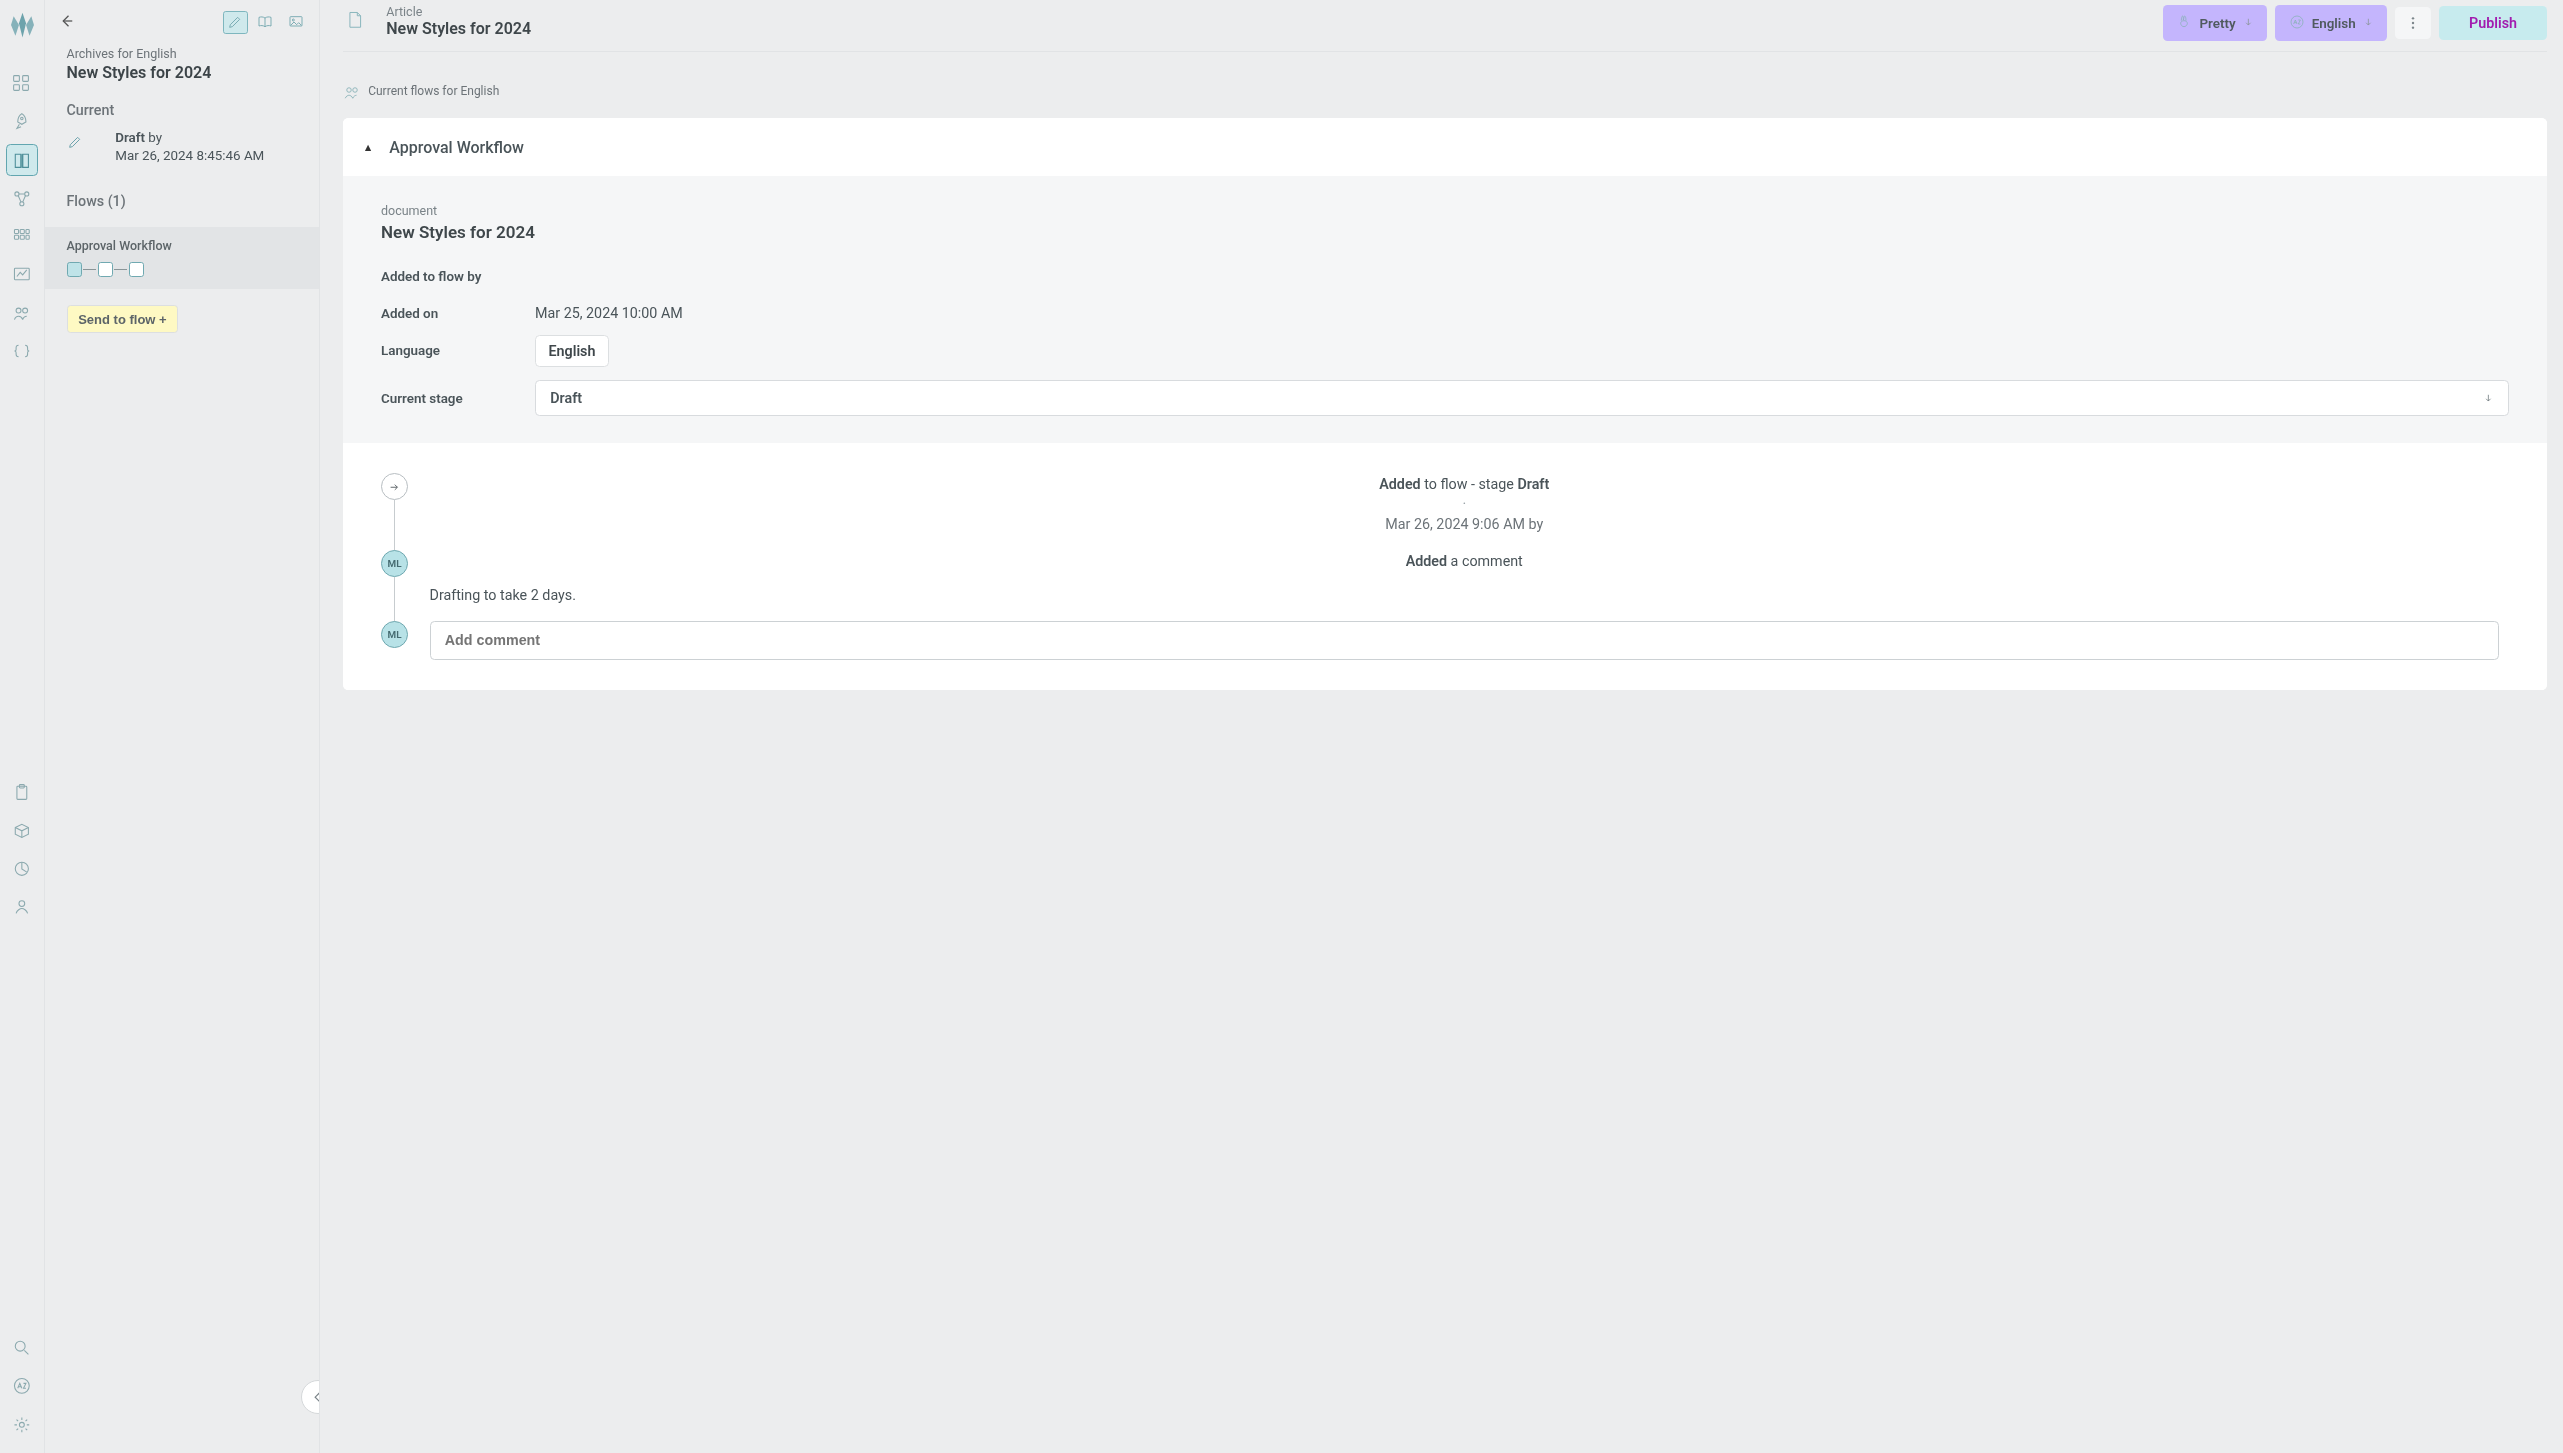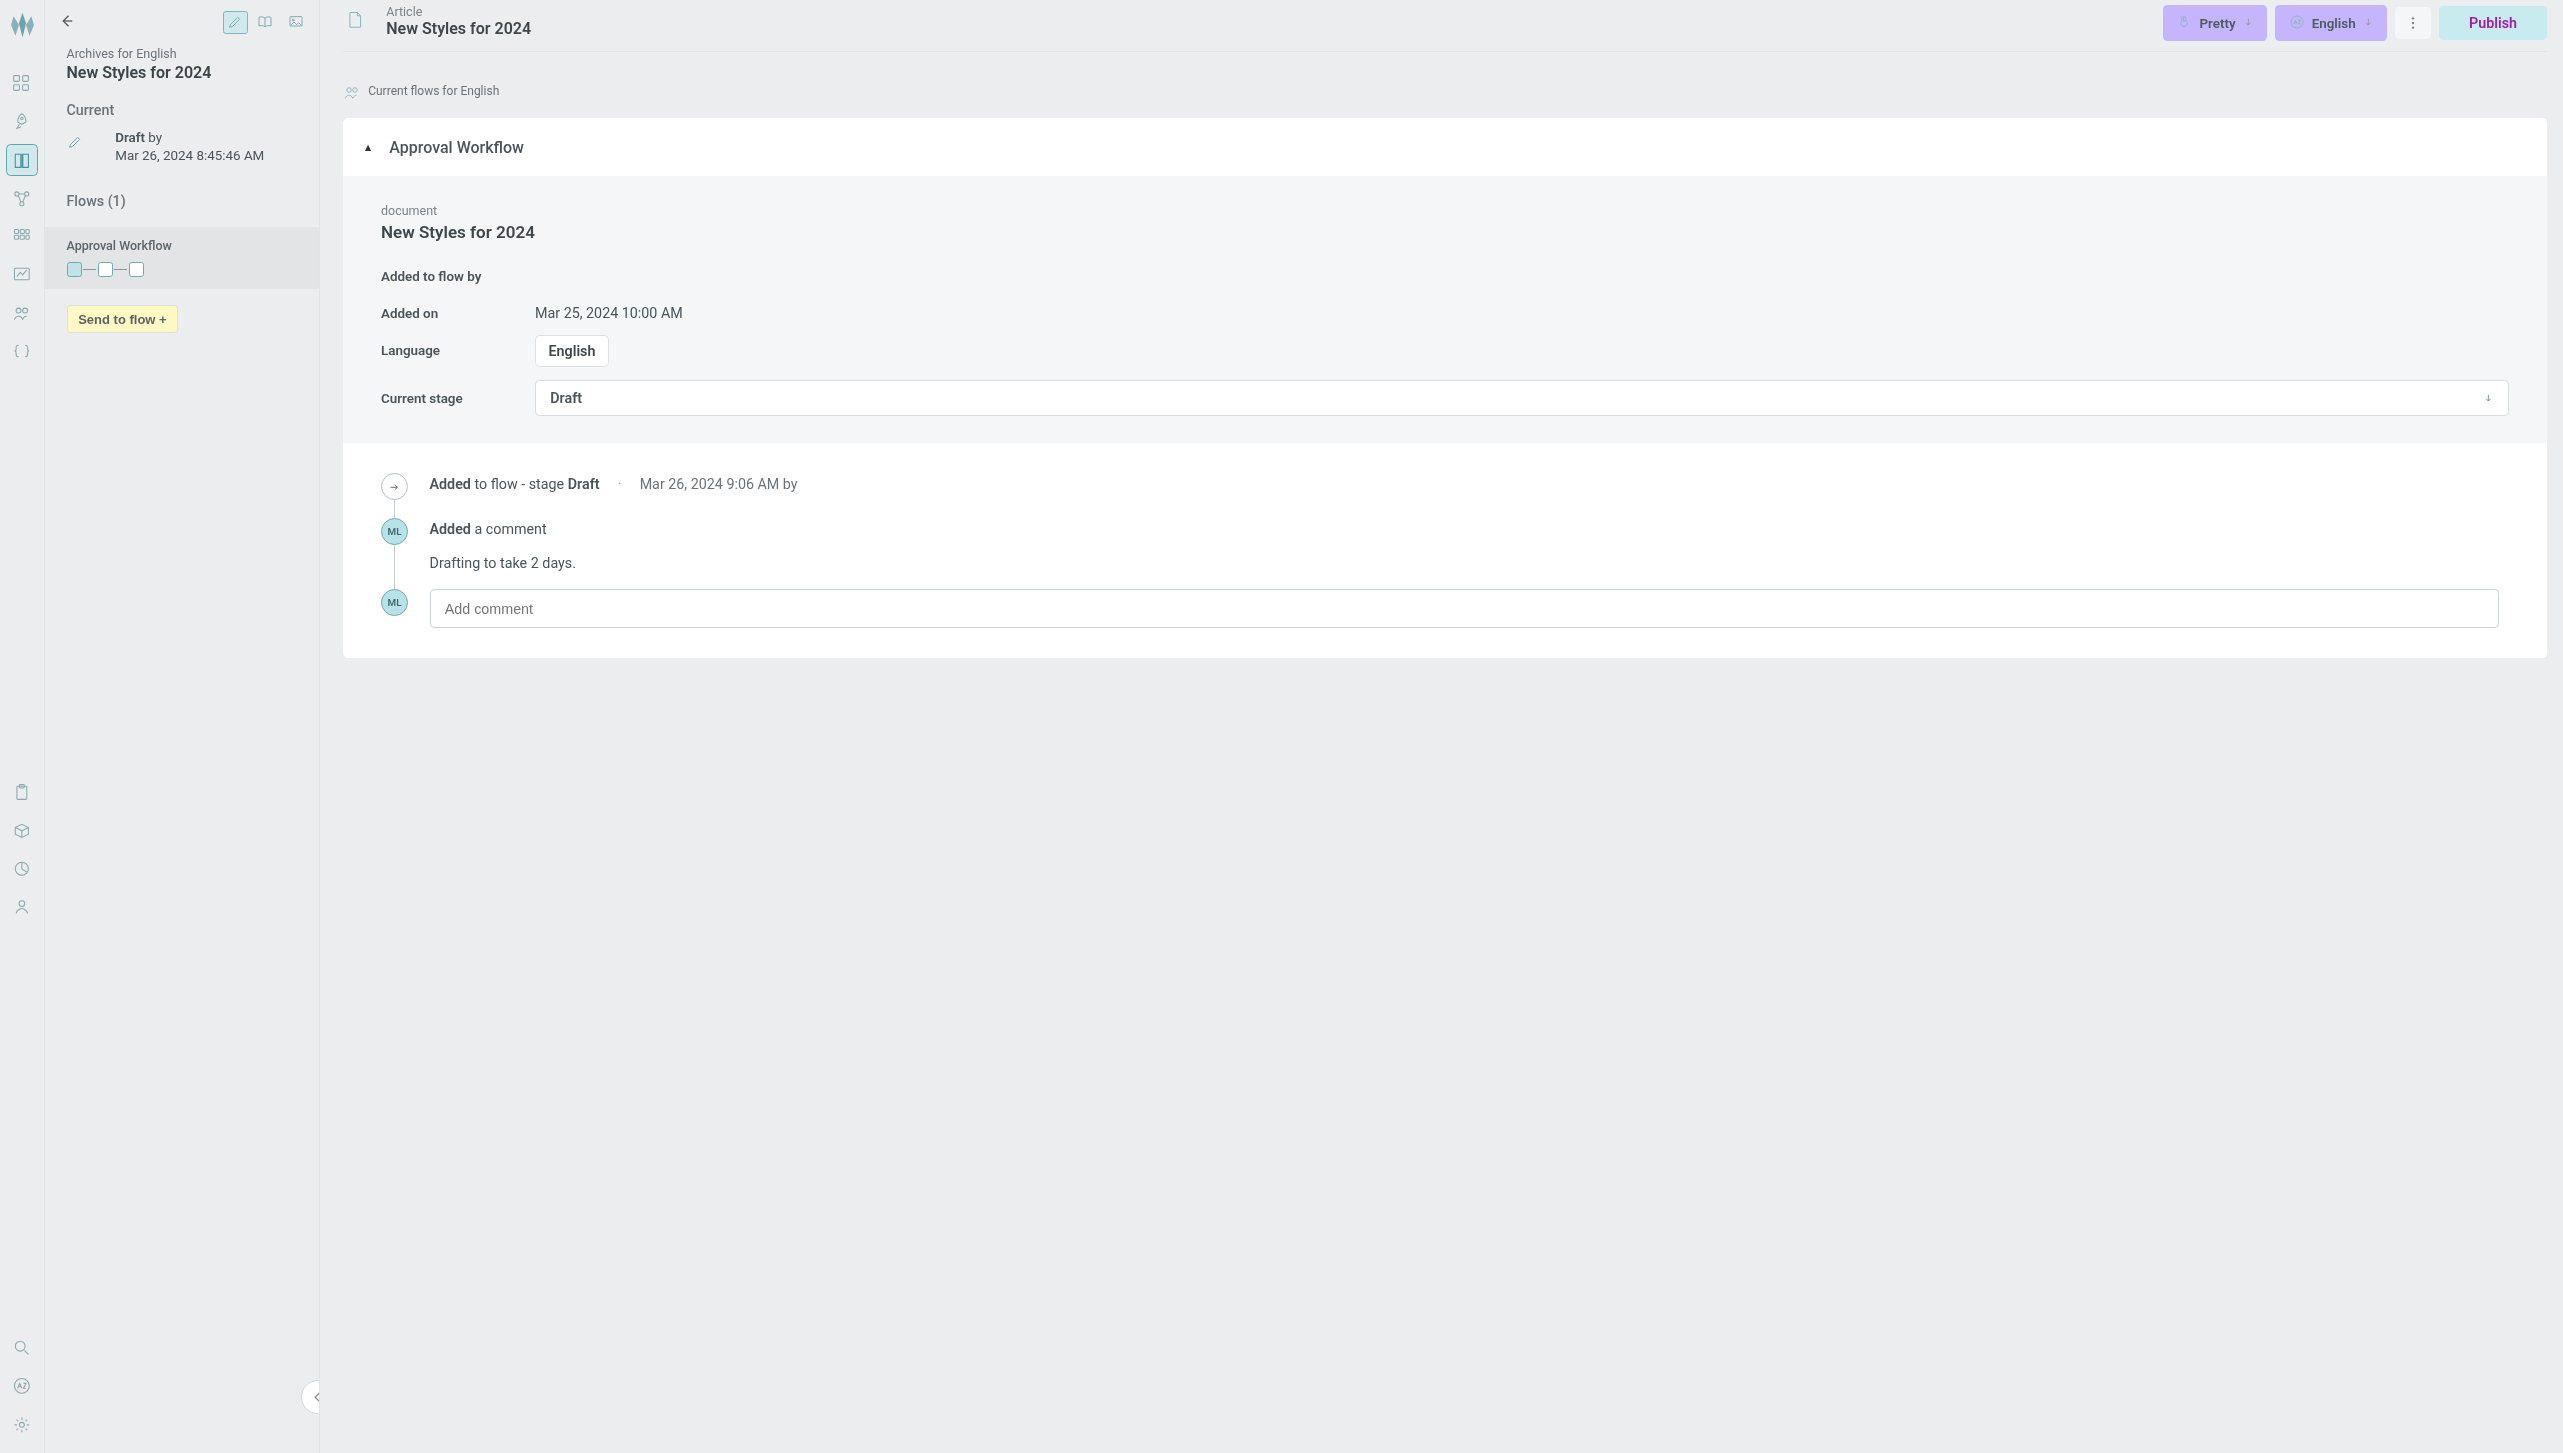--- a/index.html
+++ b/index.html
@@ -239,31 +239,31 @@
   }
   .act-ico.arrow {
     border:1.3px solid #b8bec2; background:#fff; color:#596065;
   }
   .act-ico.arrow svg{width:12.5px;height:12.5px;stroke:currentColor;fill:none;stroke-width:1.8;}
   .act-ico.avatar {
     background:#B8E2E7; border:0.9px solid #6FA8B0;
     font-size:9.9px; font-weight:600; color:#446a70;
   }
   .act-body { flex:1 1 auto; padding-top:2.7px; }
-  .act-line { color:#4A5459; font-size:14.3px; display:flex; flex-wrap:wrap; gap:11px; align-items:center;}
+  .act-line { color:#4A5459; font-size:14.3px; display:flex; flex-wrap:wrap; gap:4px; align-items:center;flex-direction:column;}
   .act-line b { font-weight:600; }
   .act-dot { color:#9aa3a8; padding:0 7.2px; }
   .act-stamp { color:#6c7378; }
   .act-comment { margin-top:18px; color:#4a5459; font-size:14.3px; }
 
   .comment-input {
     flex:1 1 auto;
     border:0.9px solid #ccd1d4; border-radius:4.5px;
     padding:10.7px 14.3px; font-size:14.3px; color:#c2410c;
-    background:#fff; outline:none;
+    background:#fff; outline:none;font-weight:bold;
   }
 </style>
 </head>
 <body>
 
 <svg width="0" height="0" style="position:absolute">
   <defs>
 
     <g id="i-grid">
         <rect x="2" y="2" width="7" height="7" rx="1"></rect>

